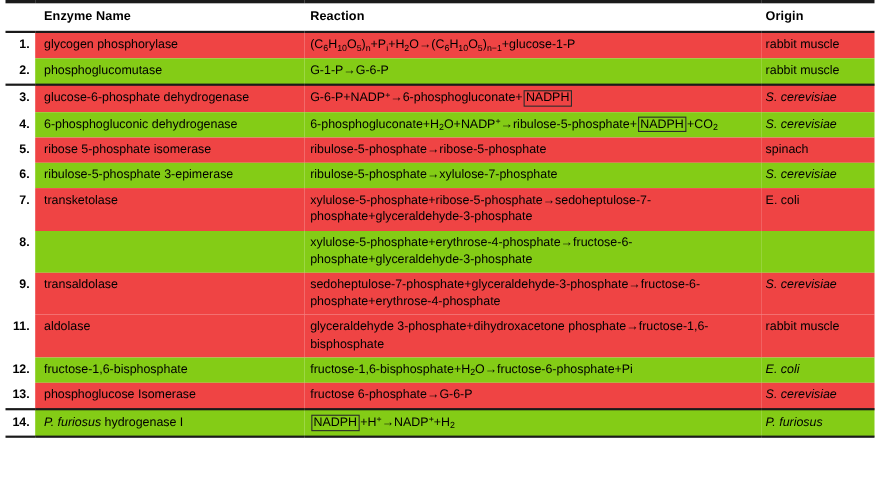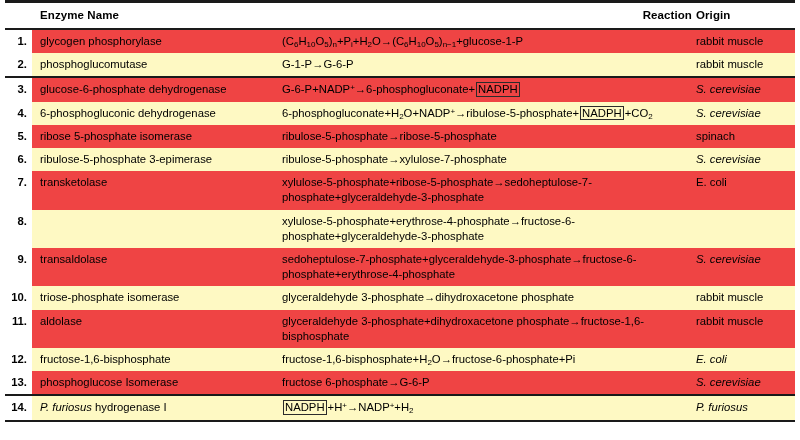--- a/index.html
+++ b/index.html
@@ -45,21 +45,21 @@
   thead th {
     font-size: 11.5px;
     font-weight: bold;
     text-align: left;
     padding: 6px 0 7px 0;
     vertical-align: top;
     letter-spacing: 0.1px;
   }
   th.h-num { padding-left: 0; }
   th.h-name { padding-left: 8px; }
-  th.h-rxn { padding-left: 5px; text-align: right; }
+  th.h-rxn { padding-left: 5px; }
   th.h-org { padding-left: 4px; }
 
   
   tbody td {
     font-size: 11.3px;
     vertical-align: top;
     padding-top: 4px;
     padding-bottom: 4px;
     line-height: 15.2px;
   }
@@ -73,21 +73,21 @@
   td.name { padding-left: 8px; padding-right: 4px; }
   td.rxn  { padding-left: 5px; padding-right: 6px; margin-top: 12px; }
   td.org  { padding-left: 4px; padding-right: 8px; white-space: nowrap; }
 
   tr.shaded td.name,
   tr.shaded td.rxn,
   tr.shaded td.org { background: #ef4444; }
 
   tr.plain td.name,
   tr.plain td.rxn,
-  tr.plain td.org { background: #fef9c3; }
+  tr.plain td.org { background: #84cc16; }
 
   
   tr.sep-above td { border-top: 2px solid #1a1a1a; }
 
   .b { font-weight: normal; }
   .it { font-style: italic; }
   .boxed {
     border: 1px solid #2b2b2b;
     padding: 0px 1.5px 0px 1.5px;
     display: inline-block;
@@ -183,26 +183,20 @@
       <td class="org"></td>
     </tr>
 
     <tr class="shaded">
       <td class="num">9.</td>
       <td class="name">transaldolase</td>
       <td class="rxn">sedoheptulose-7-phosphate+glyceraldehyde-3-phosphate→fructose-6-phosphate+erythrose-4-phosphate</td>
       <td class="org"><span class="it">S. cerevisiae</span></td>
     </tr>
 
-    <tr class="plain">
-      <td class="num">10.</td>
-      <td class="name">triose-phosphate isomerase</td>
-      <td class="rxn">glyceraldehyde 3-phosphate→dihydroxacetone phosphate</td>
-      <td class="org">rabbit muscle</td>
-    </tr>
 
     <tr class="shaded">
       <td class="num">11.</td>
       <td class="name">aldolase</td>
       <td class="rxn">glyceraldehyde 3-phosphate+dihydroxacetone phosphate→fructose-1,6-bisphosphate</td>
       <td class="org">rabbit muscle</td>
     </tr>
 
     <tr class="plain">
       <td class="num">12.</td>

